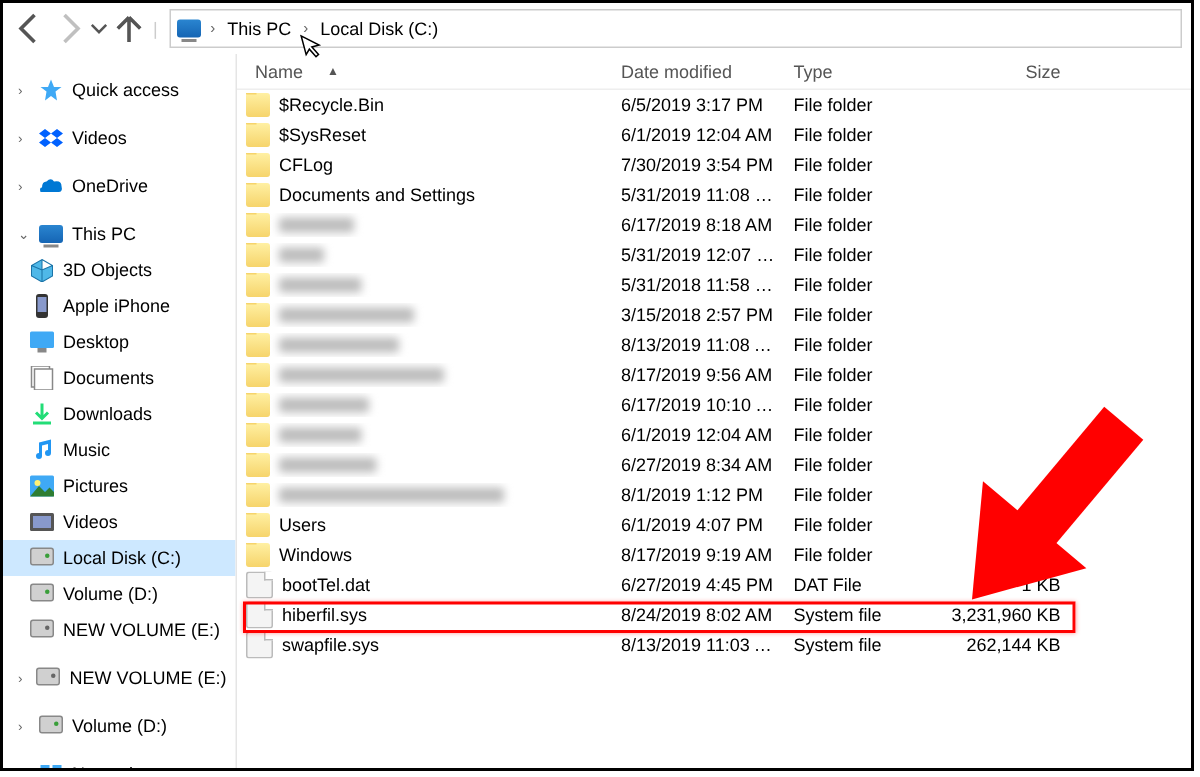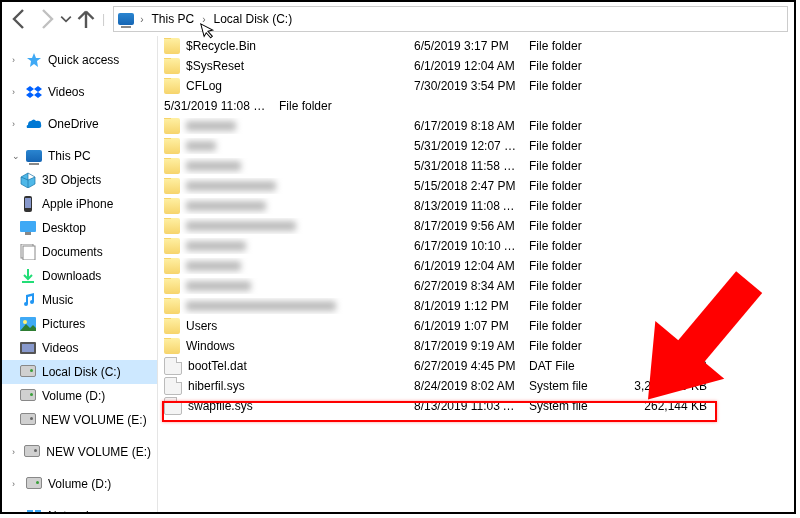--- a/index.html
+++ b/index.html
@@ -385,20 +385,29 @@
               <rect x="9" y="1" width="6" height="5" fill="#3fa9f5"></rect>
               <path d="M4 6 V9 H12 V6 M8 9 V13" stroke="#666" fill="none"></path>
               <rect x="5" y="11" width="6" height="3" fill="#888"></rect>
             </svg>
           </span>
         <span>Network</span>
       </div>
     </div>
 
     <div class="content">
+      <div class="columns">
+        <span class="col-name">
+            <span>Name</span>
+            <span class="sort-arrow">▲</span>
+          </span>
+        <span class="col-date">Date modified</span>
+        <span class="col-type">Type</span>
+        <span class="col-size">Size</span>
+      </div>
       <div id="rows">
           <div class="row">
             <span class="cell col-name">
               <span class="folder-ic"></span>
               <span>$Recycle.Bin</span>
             </span>
             <span class="cell col-date">6/5/2019 3:17 PM</span>
             <span class="cell col-type">File folder</span>
             <span class="cell col-size"></span>
           </div>
@@ -414,20 +423,24 @@
           <div class="row">
             <span class="cell col-name">
               <span class="folder-ic"></span>
               <span>CFLog</span>
             </span>
             <span class="cell col-date">7/30/2019 3:54 PM</span>
             <span class="cell col-type">File folder</span>
             <span class="cell col-size"></span>
           </div>
           <div class="row">
+            <span class="cell col-name">
+              <span class="folder-ic"></span>
+              <span>Documents and Settings</span>
+            </span>
             <span class="cell col-date">5/31/2019 11:08 PM</span>
             <span class="cell col-type">File folder</span>
             <span class="cell col-size"></span>
           </div>
           <div class="row">
             <span class="cell col-name">
               <span class="folder-ic"></span>
               <span class="blurred-name" style="width: 50px;"></span>
             </span>
             <span class="cell col-date">6/17/2019 8:18 AM</span>
@@ -450,21 +463,21 @@
             </span>
             <span class="cell col-date">5/31/2018 11:58 PM</span>
             <span class="cell col-type">File folder</span>
             <span class="cell col-size"></span>
           </div>
           <div class="row">
             <span class="cell col-name">
               <span class="folder-ic"></span>
               <span class="blurred-name" style="width: 90px;"></span>
             </span>
-            <span class="cell col-date">5/15/2018 2:47 PM</span>
+            <span class="cell col-date">3/15/2018 2:57 PM</span>
             <span class="cell col-type">File folder</span>
             <span class="cell col-size"></span>
           </div>
           <div class="row">
             <span class="cell col-name">
               <span class="folder-ic"></span>
               <span class="blurred-name" style="width: 80px;"></span>
             </span>
             <span class="cell col-date">8/13/2019 11:08 AM</span>
             <span class="cell col-type">File folder</span>
@@ -513,21 +526,21 @@
             </span>
             <span class="cell col-date">8/1/2019 1:12 PM</span>
             <span class="cell col-type">File folder</span>
             <span class="cell col-size"></span>
           </div>
           <div class="row">
             <span class="cell col-name">
               <span class="folder-ic"></span>
               <span>Users</span>
             </span>
-            <span class="cell col-date">6/1/2019 1:07 PM</span>
+            <span class="cell col-date">6/1/2019 4:07 PM</span>
             <span class="cell col-type">File folder</span>
             <span class="cell col-size"></span>
           </div>
           <div class="row">
             <span class="cell col-name">
               <span class="folder-ic"></span>
               <span>Windows</span>
             </span>
             <span class="cell col-date">8/17/2019 9:19 AM</span>
             <span class="cell col-type">File folder</span>

